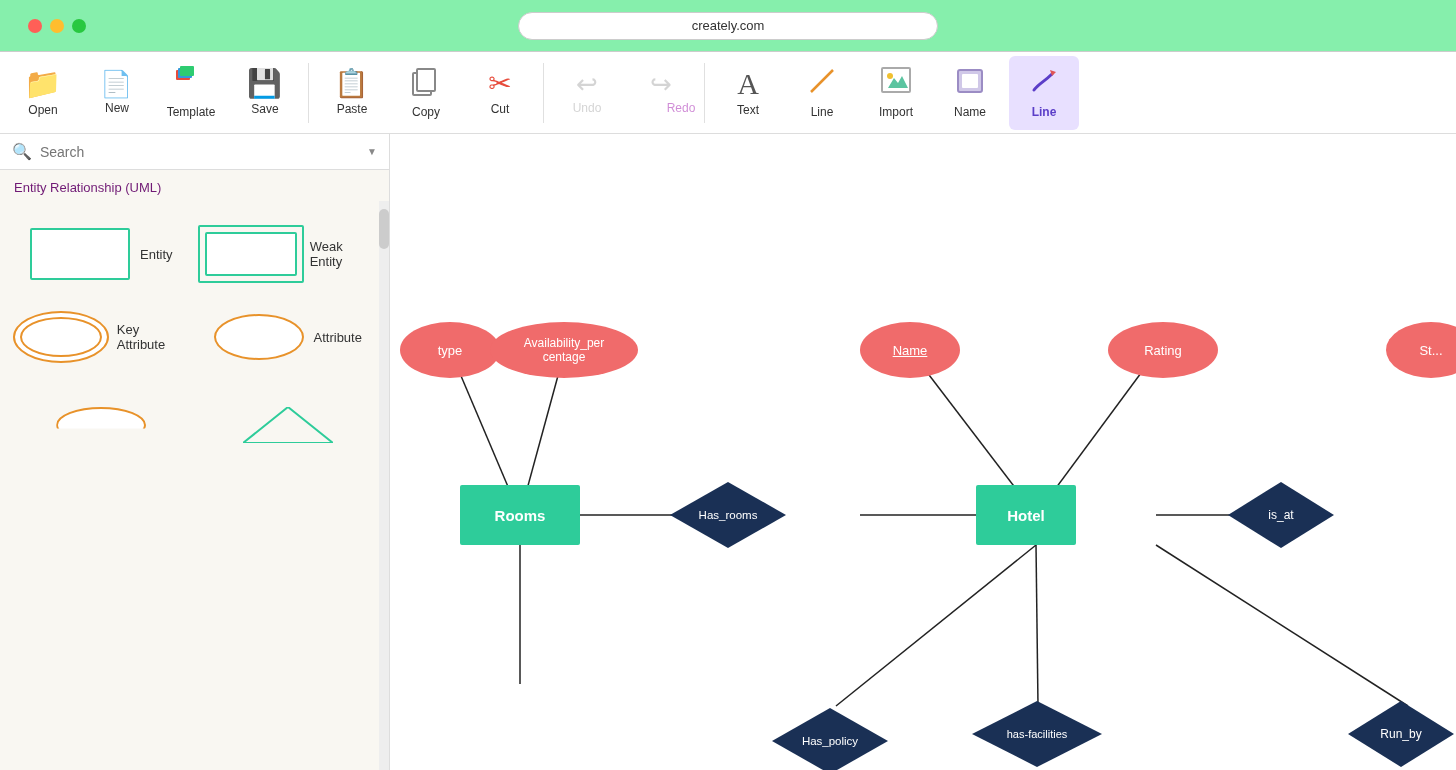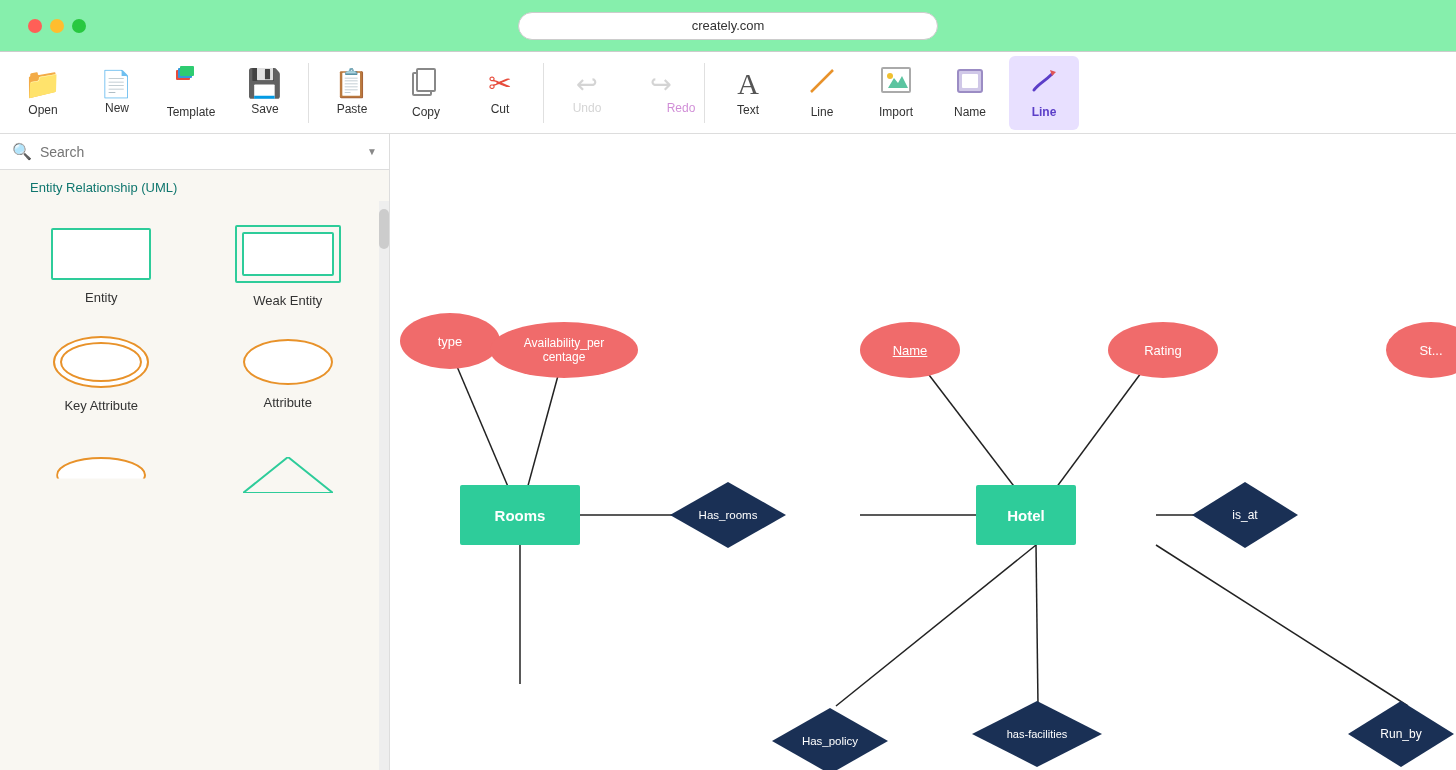--- a/index.html
+++ b/index.html
@@ -96,35 +96,34 @@
     }
     .search-bar input {
       border: none;
       outline: none;
       font-size: 14px;
       flex: 1;
       background: transparent;
     }
     .search-icon { color: #888; font-size: 16px; }
     .sidebar-title {
-      padding: 10px 30px 6px;
+      padding: 10px 14px 6px;
       font-size: 13px;
-      color: #0f766e;
+      color: #701a75;
       font-weight: 500;
     }
     .shapes-grid {
       display: grid;
       grid-template-columns: 1fr 1fr;
       gap: 0;
       padding: 8px;
       overflow-y: auto;
     }
     .shape-item {
       display: flex;
-      flex-direction: column;
       align-items: center;
       justify-content: center;
       padding: 16px 8px 12px;
       cursor: pointer;
       border-radius: 4px;
       gap: 10px;
     }
     .shape-label { font-size: 13px; color: #333; }
 
     
@@ -391,21 +390,21 @@
 
       <line x1="130" y1="411" x2="130" y2="550" stroke="#222" stroke-width="1.5"></line>
 
       <line x1="646" y1="411" x2="446" y2="572" stroke="#222" stroke-width="1.5"></line>
 
       <line x1="646" y1="411" x2="648" y2="572" stroke="#222" stroke-width="1.5"></line>
 
       <line x1="766" y1="411" x2="1018" y2="572" stroke="#222" stroke-width="1.5"></line>
     </svg>
 
-    <div class="node-ellipse pink" style="left:10px; top:179px; width:100px; height:56px; font-size:13px;text-align:right;">
+    <div class="node-ellipse pink" style="left:10px; top:188px; width:100px; height:56px; font-size:13px;text-align:right;">
       <span>type</span>
     </div>
 
     <div class="node-ellipse pink" style="left:100px; top:188px; width:148px; height:56px; font-size:12px; text-align:center; line-height:1.2;">
       <span>Availability_per<br>centage</span>
     </div>
 
     <div class="node-ellipse pink" style="left:470px; top:188px; width:100px; height:56px;">
       <span style="text-decoration:underline;">Name</span>
     </div>
@@ -426,21 +425,21 @@
       <span>Hotel</span>
     </div>
 
     <div style="position:absolute; left:278px; top:346px; width:120px; height:70px;">
       <svg width="120" height="70" viewBox="0 0 120 70">
         <polygon points="60,2 118,35 60,68 2,35" fill="#1a3055"></polygon>
         <text x="60" y="39" text-anchor="middle" fill="white" font-size="11.5" font-weight="500" font-family="sans-serif">Has_rooms</text>
       </svg>
     </div>
 
-    <div style="position:absolute; left:800px; top:346px; width:110px; height:70px;">
+    <div style="position:absolute; left:836px; top:346px; width:110px; height:70px;">
       <svg width="110" height="70" viewBox="0 0 110 70">
         <polygon points="55,2 108,35 55,68 2,35" fill="#1a3055"></polygon>
         <text x="55" y="39" text-anchor="middle" fill="white" font-size="12" font-weight="500" font-family="sans-serif">is_at</text>
       </svg>
     </div>
 
 
     <div style="position:absolute; left:380px; top:572px; width:120px; height:70px;">
       <svg width="120" height="70" viewBox="0 0 120 70">
         <polygon points="60,2 118,35 60,68 2,35" fill="#1a3055"></polygon>

